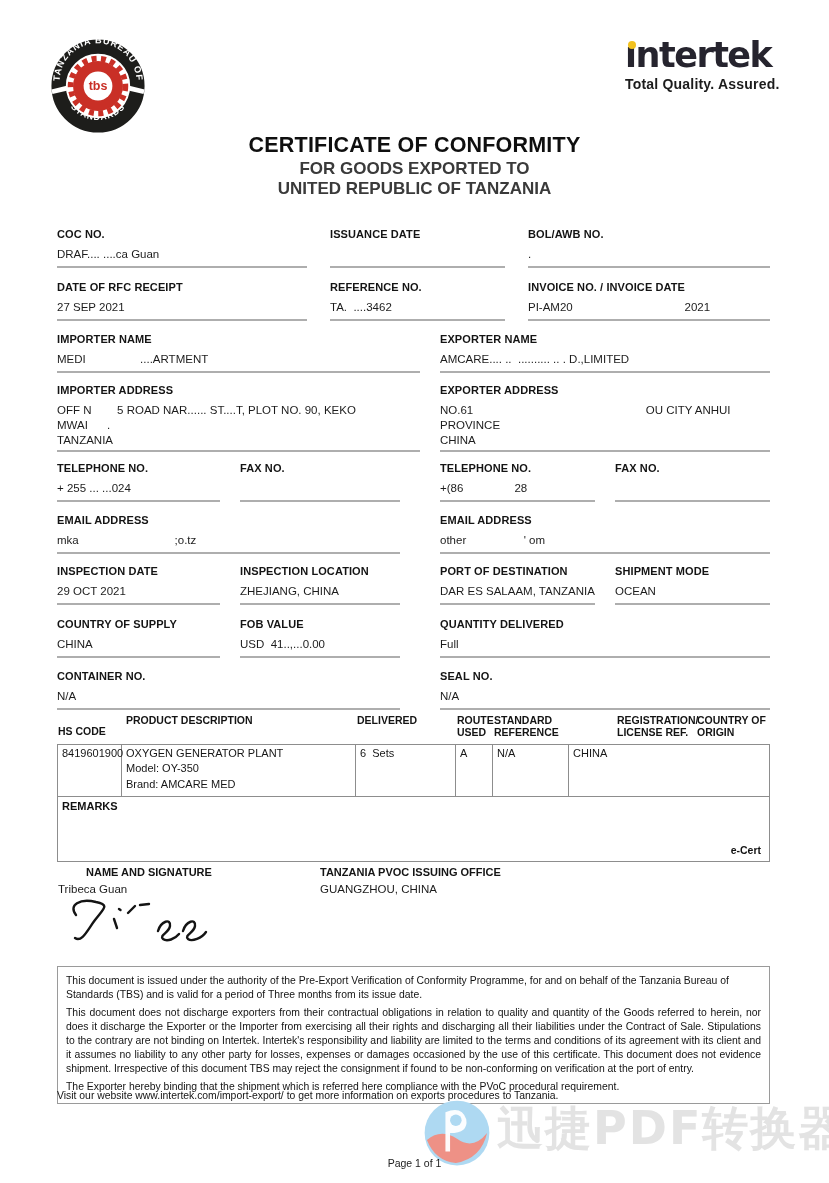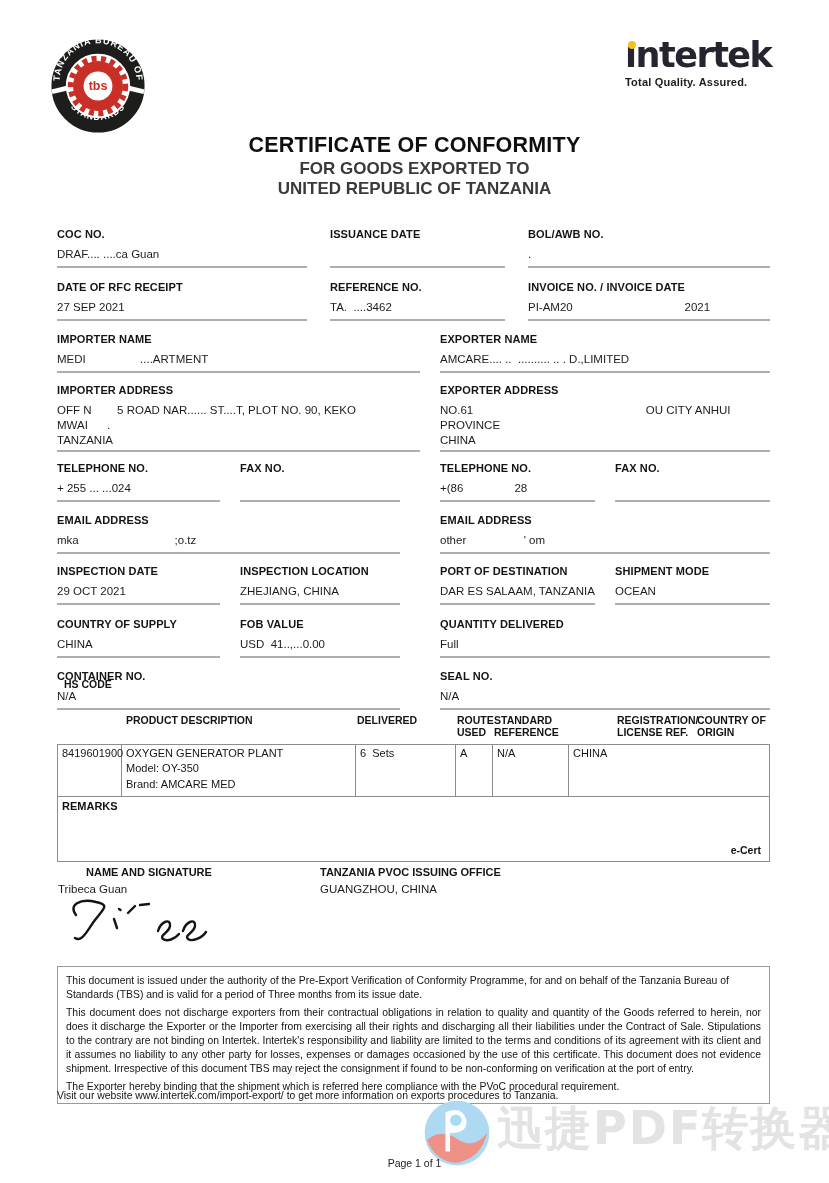--- a/index.html
+++ b/index.html
@@ -4,21 +4,21 @@
 <style>
   html,body{margin:0;padding:0;background:#ffffff;}
   .page{position:relative;width:829px;height:1183px;background:#fff;font-family:"Liberation Sans",sans-serif;color:#111;overflow:hidden;}
 
   
   .tbs-logo{position:absolute;left:50px;top:38px;width:96px;height:96px;}
   .tbs-logo svg text{font-family:"Liberation Sans",sans-serif;}
   .intertek{position:absolute;left:625px;top:38px;}
   .intertek .word{position:relative;font-family:"DejaVu Sans",sans-serif;font-weight:bold;font-size:35px;letter-spacing:-1.5px;color:#26242e;line-height:1;}
   .intertek .idot{position:absolute;width:8px;height:8px;border-radius:50%;background:#f2c11e;left:3px;top:3px;}
-  .intertek .tagline{font-size:11px;font-weight:bold;color:#1c1c1c;margin-top:3px;letter-spacing:.2px;}
+  .intertek .tagline{font-size:14px;font-weight:bold;color:#1c1c1c;margin-top:3px;letter-spacing:.2px;}
 
   
   .title{position:absolute;left:0;top:133px;width:829px;text-align:center;line-height:1.2;}
   .title .t1{font-size:21.5px;font-weight:bold;color:#0f0f0f;letter-spacing:.2px;}
   .title .t2{font-size:17px;font-weight:bold;color:#3a3a3a;}
 
   
   .fld{position:absolute;border-bottom:2px solid #aeaeae;}
   .fld .lbl{font-weight:bold;font-size:11px;color:#141414;letter-spacing:.1px;white-space:pre;}
   .fld .val{font-size:11.5px;color:#1c1c1c;margin-top:7px;white-space:pre-wrap;line-height:1.32;}
@@ -193,21 +193,21 @@
 
   <div class="fld" style="left:57px;top:670px;width:343px;height:38px;">
     <div class="lbl">CONTAINER NO.</div>
     <div class="val">N/A</div>
   </div>
   <div class="fld" style="left:440px;top:670px;width:330px;height:38px;">
     <div class="lbl">SEAL NO.</div>
     <div class="val">N/A</div>
   </div>
 
-  <div class="hdr-lbl" style="left:58px;top:678px;width:60px;margin-left:6px;">HS CODE</div>
+  <div class="hdr-lbl" style="left:58px;top:725px;width:60px;">HS CODE</div>
   <div class="hdr-lbl" style="left:126px;top:714px;width:180px;">PRODUCT DESCRIPTION</div>
   <div class="hdr-lbl" style="left:357px;top:714px;width:95px;">DELIVERED</div>
   <div class="hdr-lbl" style="left:457px;top:714px;width:40px;">ROUTE USED</div>
   <div class="hdr-lbl" style="left:494px;top:714px;width:120px;">STANDARD REFERENCE</div>
   <div class="hdr-lbl" style="left:617px;top:714px;width:80px;">REGISTRATION/ LICENSE REF.</div>
   <div class="hdr-lbl" style="left:697px;top:714px;width:70px;">COUNTRY OF ORIGIN</div>
 
   <div class="goods-row">
     <div class="cell" style="width:64px;">8419601900</div>
     <div class="cell" style="width:234px;">OXYGEN GENERATOR PLANT

